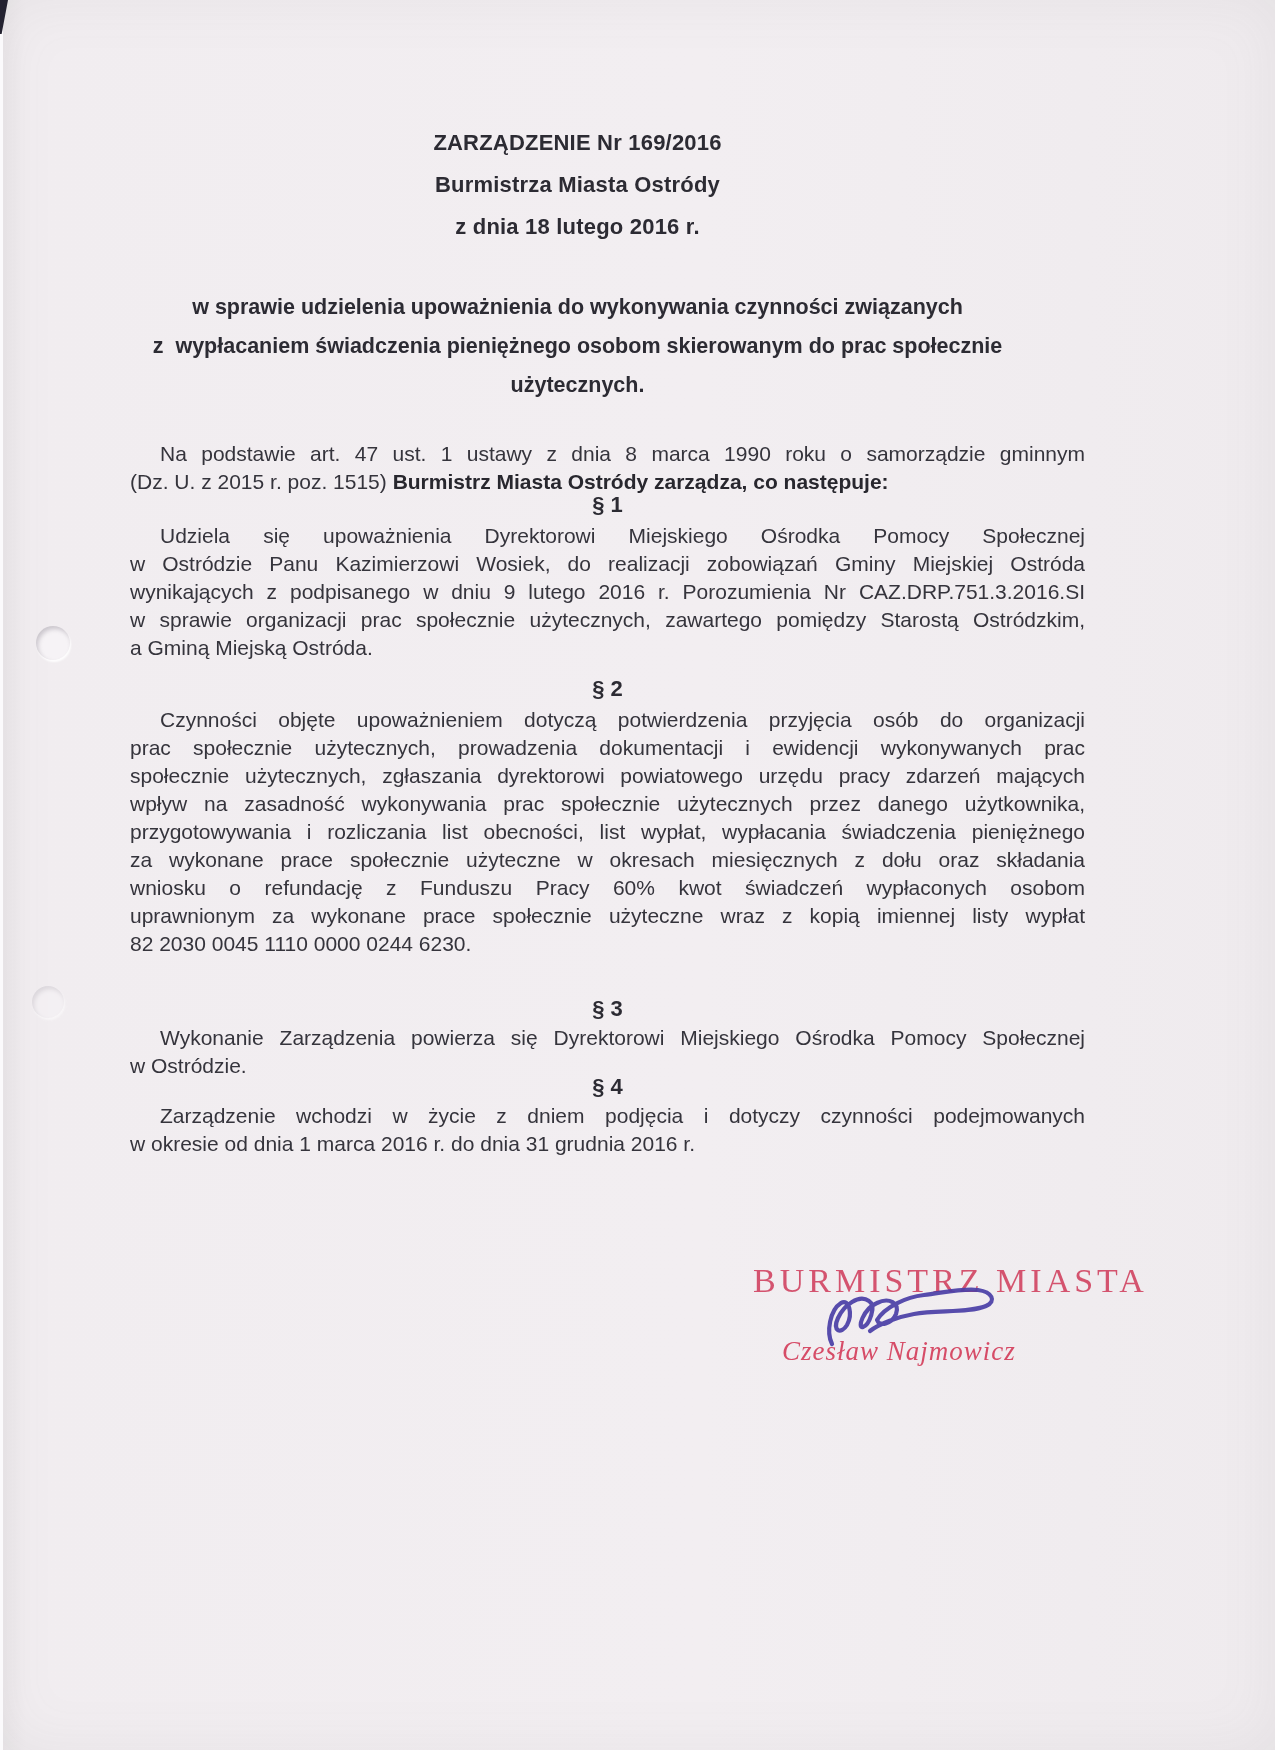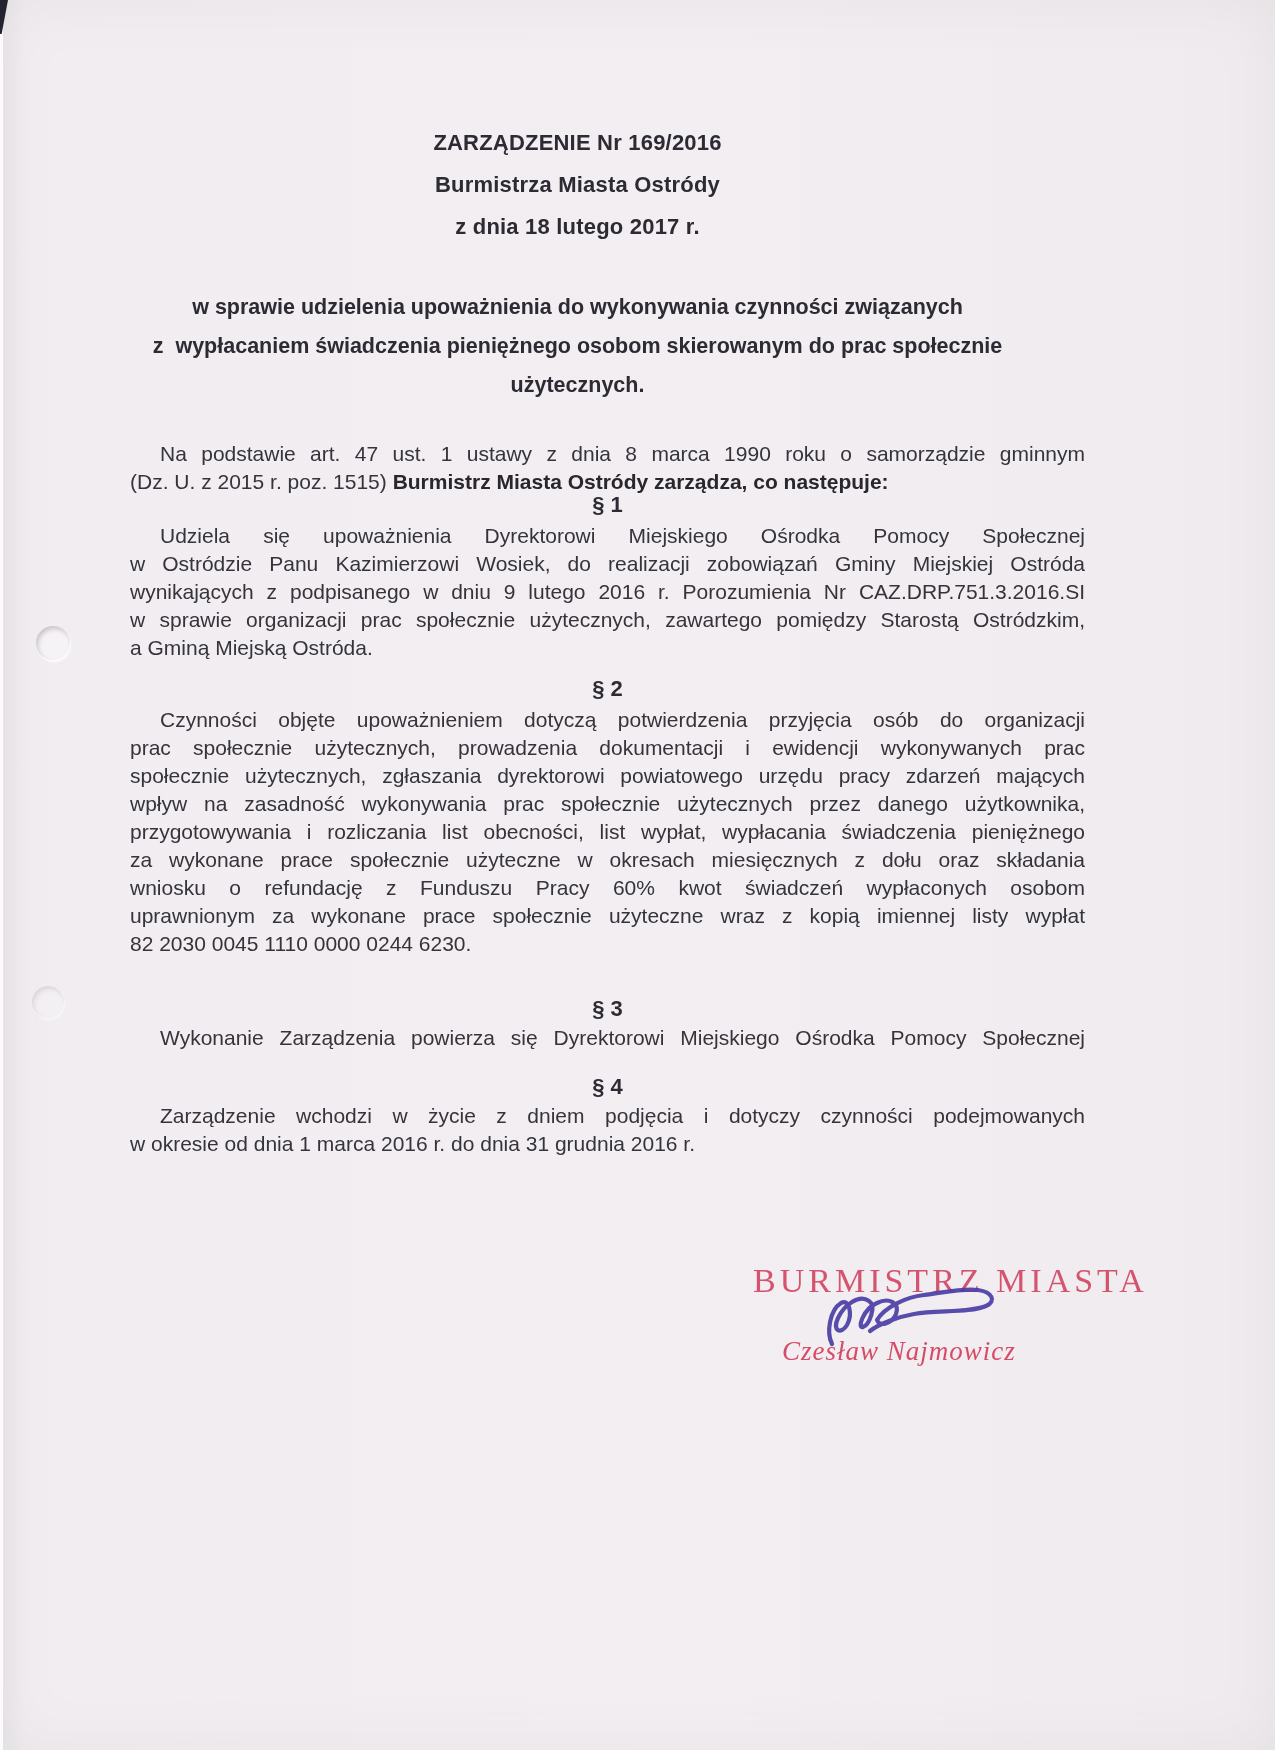--- a/index.html
+++ b/index.html
@@ -80,21 +80,21 @@
 
 <div class="paper">
   <div class="edge-light"></div>
   <div class="corner-mark"></div>
   <div class="punch-hole hole-1"></div>
   <div class="punch-hole hole-2"></div>
 
   <div class="title-block">
     <div>ZARZĄDZENIE Nr 169/2016</div>
     <div>Burmistrza Miasta Ostródy</div>
-    <div>z dnia 18 lutego 2017 r.</div>
+    <div>z dnia 18 lutego 2016 r.</div>
   </div>
 
   <div class="subject-block">
     <div>w sprawie udzielenia upoważnienia do wykonywania czynności związanych</div>
     <div>z &nbsp;wypłacaniem świadczenia pieniężnego osobom skierowanym do prac społecznie</div>
     <div>użytecznych.</div>
   </div>
 
   <div class="col para intro">
     <div class="jline intro-l1">Na podstawie art. 47 ust. 1 ustawy z dnia 8 marca 1990 roku o samorządzie gminnym</div>
@@ -119,20 +119,21 @@
       <div class="jline">przygotowywania i rozliczania list obecności, list wypłat, wypłacania świadczenia pieniężnego</div>
       <div class="jline">za wykonane prace społecznie użyteczne w okresach miesięcznych z dołu oraz składania</div>
       <div class="jline">wniosku o refundację z Funduszu Pracy 60% kwot świadczeń wypłaconych osobom</div>
       <div class="jline">uprawnionym za wykonane prace społecznie użyteczne wraz z kopią imiennej listy wypłat</div>
       <div class="jline last">82 2030 0045 1110 0000 0244 6230.</div>
     </div>
 
   <div class="sec-heading h3">§ 3</div>
   <div class="col para b3">
       <div class="jline first">Wykonanie Zarządzenia powierza się Dyrektorowi Miejskiego Ośrodka Pomocy Społecznej</div>
+      <div class="jline last">w Ostródzie.</div>
     </div>
 
   <div class="sec-heading h4">§ 4</div>
   <div class="col para b4">
       <div class="jline first">Zarządzenie wchodzi w życie z dniem podjęcia i dotyczy czynności podejmowanych</div>
       <div class="jline last">w okresie od dnia 1 marca 2016 r. do dnia 31 grudnia 2016 r.</div>
     </div>
 
   <div class="stamp-title">BURMISTRZ MIASTA</div>
 

